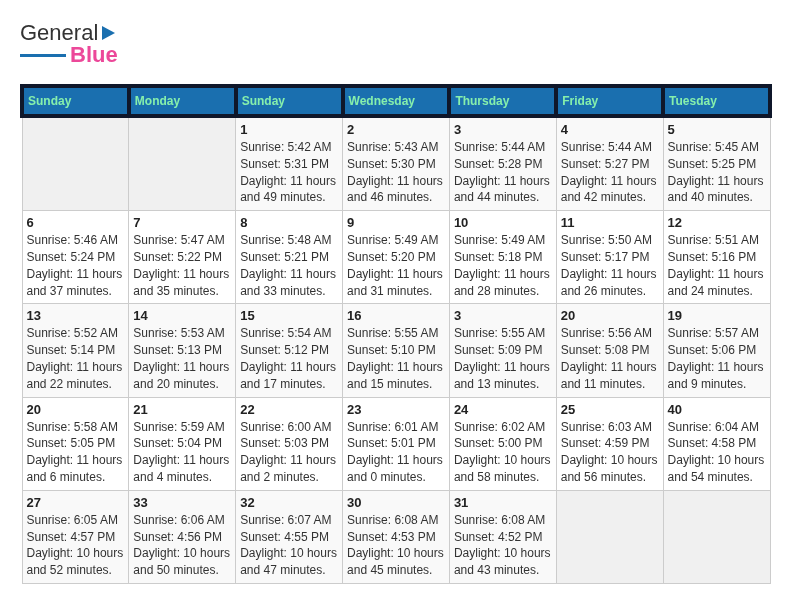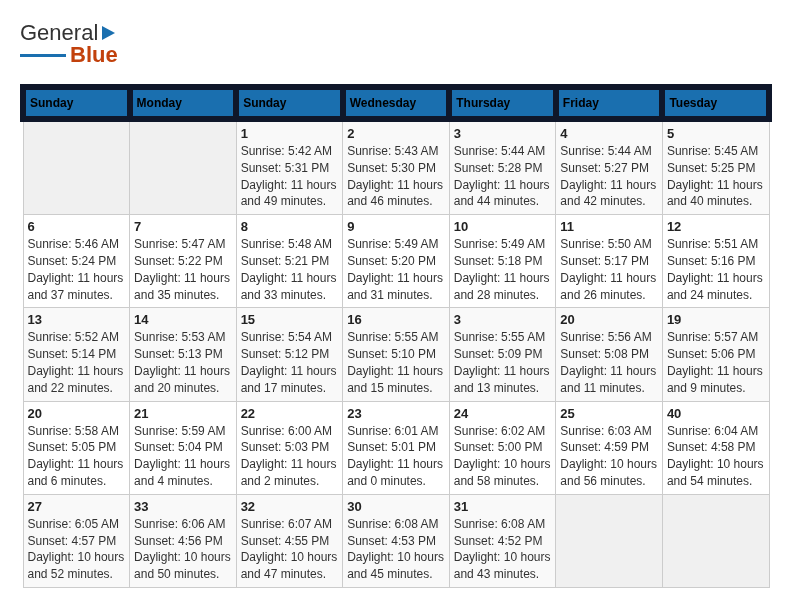--- a/index.html
+++ b/index.html
@@ -34,26 +34,26 @@
       font-weight: normal;
       color: #444;
     }
     table {
       width: 100%;
       border-collapse: collapse;
       font-size: 11px;
     }
     thead tr th {
       background: #1a6faf;
-      color: #000000;
+      color: #86efac;
       padding: 6px 4px;
       text-align: left;
       font-size: 12px;
       font-weight: bold;
-      border: 6px solid #0f172a;
+      border: 4px solid #0f172a;
     }
     tbody tr td {
       border: 1px solid #ccc;
       vertical-align: top;
       padding: 4px 4px;
       min-width: 98px;
       min-height: 80px;
       background: #fff;
     }
     tbody tr:nth-child(odd) td {
@@ -80,21 +80,21 @@
 <div class="header">
   <div class="logo">
     <div style="display:flex; align-items:center;">
       <span style="font-size:22px; font-weight:normal; color:#333;">General</span>
       <div style="display:inline-block; margin-left:4px;">
         <div style="width:0;height:0;border-top:7px solid transparent;border-bottom:7px solid transparent;border-left:13px solid #1a6faf;"></div>
       </div>
     </div>
     <div style="display:flex; align-items:center; margin-top:-4px;">
       <div style="width:46px; height:3px; background:#1a6faf; margin-right:2px;"></div>
-      <span style="font-size:22px; font-weight:bold; color:#c2410c; margin-left:2px;">Blue</span>
+      <span style="font-size:22px; font-weight:bold; color:#ec4899; margin-left:2px;">Blue</span>
     </div>
   </div>
   <div class="title-block">
     <h1></h1>
     <h2></h2>
   </div>
 </div>
 
 <table>
   <thead>

